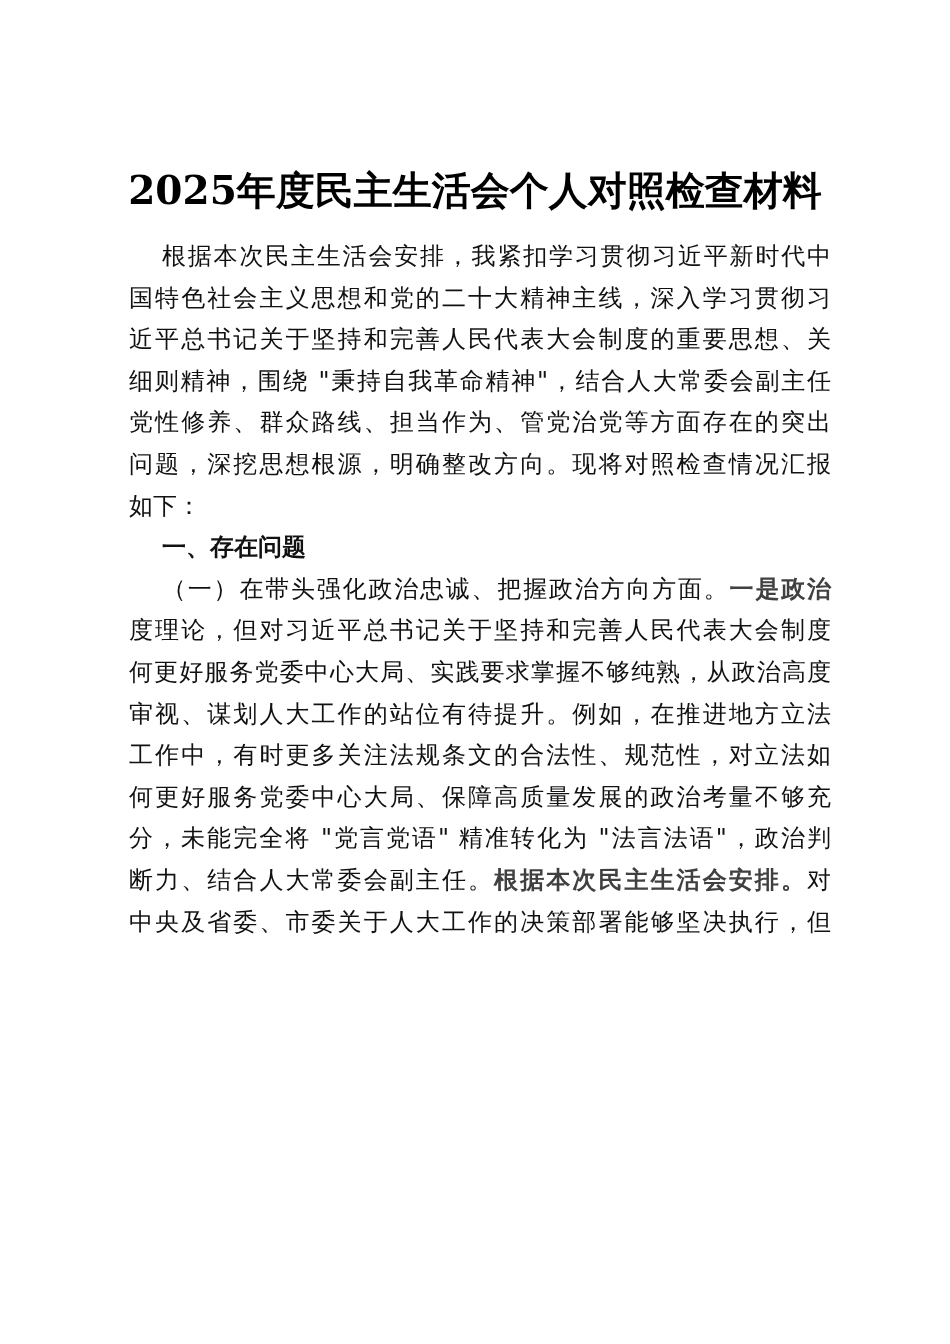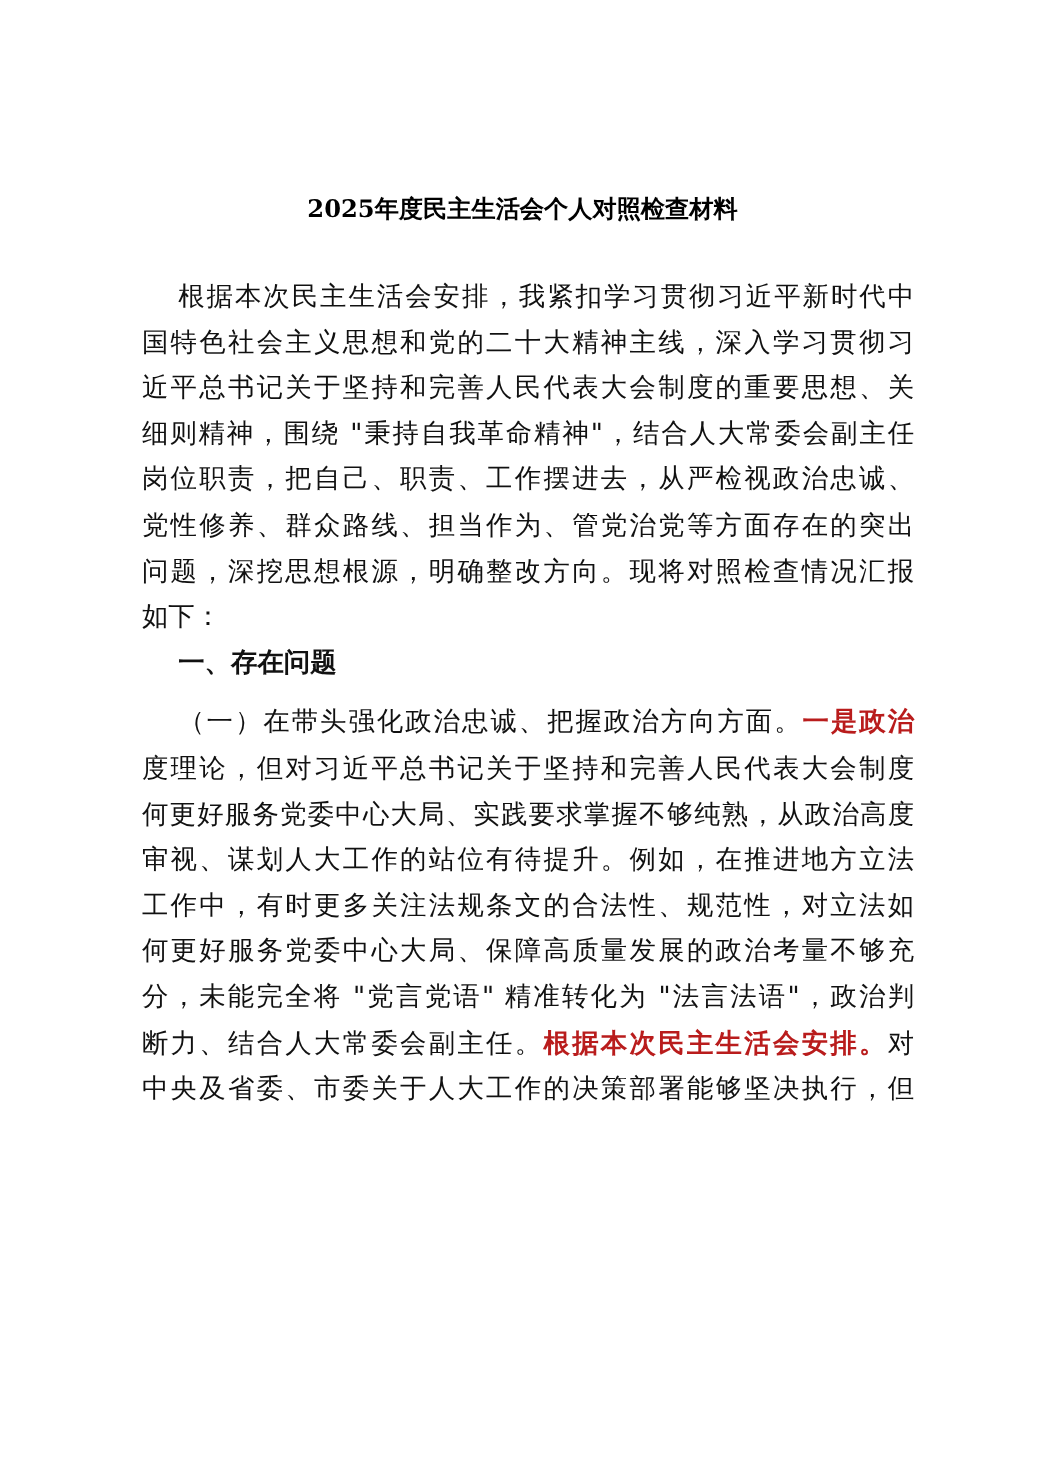--- a/index.html
+++ b/index.html
@@ -1,49 +1,48 @@
 <!DOCTYPE html>
 <html><head>
 <meta charset="utf-8">
 <style>
   html, body { margin: 0; padding: 0; background: #ffffff; }
   body { width: 950px; height: 1344px; position: relative; overflow: hidden; }
   .page { position: absolute; left: 0; top: 0; width: 950px; height: 1344px; background: #fff; }
   .title {
     position: absolute; left: 0; top: 168px; width: 950px; text-align: center;
     font-family: "DejaVu Serif", "Liberation Serif", serif;
-    font-weight: bold; font-size: 22px; line-height: 44px; color: #000;
+    font-weight: bold; font-size: 39px; line-height: 44px; color: #000;
     letter-spacing: 0px;
   }
   .body {
     position: absolute; left: 129px; top: 236px; width: 702px;
     font-family: "DejaVu Sans", "Liberation Sans", sans-serif;
     font-size: 24px; color: #111;
   }
   .line {
     height: 41.6px; line-height: 41.6px; white-space: nowrap;
     text-align: justify; text-align-last: justify;
   }
   .line.last { text-align-last: left; }
-  .indent { padding-left: 33px; margin-top: 13px; }
+  .indent { padding-left: 33px; }
   .heading { font-weight: bold; padding-left: 33px; text-align-last: left; }
-  b, .bold { font-weight: bold; color: #b91c1c; }
+  b, .bold { font-weight: bold; color: #404040; }
 </style>
 </head>
 <body>
 
 <div class="page">
   <div class="title">2025年度民主生活会个人对照检查材料</div>
 
   <div class="body">
     <div class="line indent">根据本次民主生活会安排，我紧扣学习贯彻习近平新时代中</div>
     <div class="line">国特色社会主义思想和党的二十大精神主线，深入学习贯彻习</div>
     <div class="line">近平总书记关于坚持和完善人民代表大会制度的重要思想、关</div>
     <div class="line">细则精神，围绕 "秉持自我革命精神"，结合人大常委会副主任</div>
-    <div class="line">岗位职责，把自己、职责、工作摆进去，从严检视政治忠诚、</div>
     <div class="line">党性修养、群众路线、担当作为、管党治党等方面存在的突出</div>
     <div class="line">问题，深挖思想根源，明确整改方向。现将对照检查情况汇报</div>
     <div class="line last">如下：</div>
 
     <div class="line heading">一、存在问题</div>
 
     <div class="line indent"><span>（一）在带头强化政治忠诚、把握政治方向方面。</span><b>一是政治</b></div>
     <div class="line">度理论，但对习近平总书记关于坚持和完善人民代表大会制度</div>
     <div class="line">何更好服务党委中心大局、实践要求掌握不够纯熟，从政治高度</div>
     <div class="line">审视、谋划人大工作的站位有待提升。例如，在推进地方立法</div>

